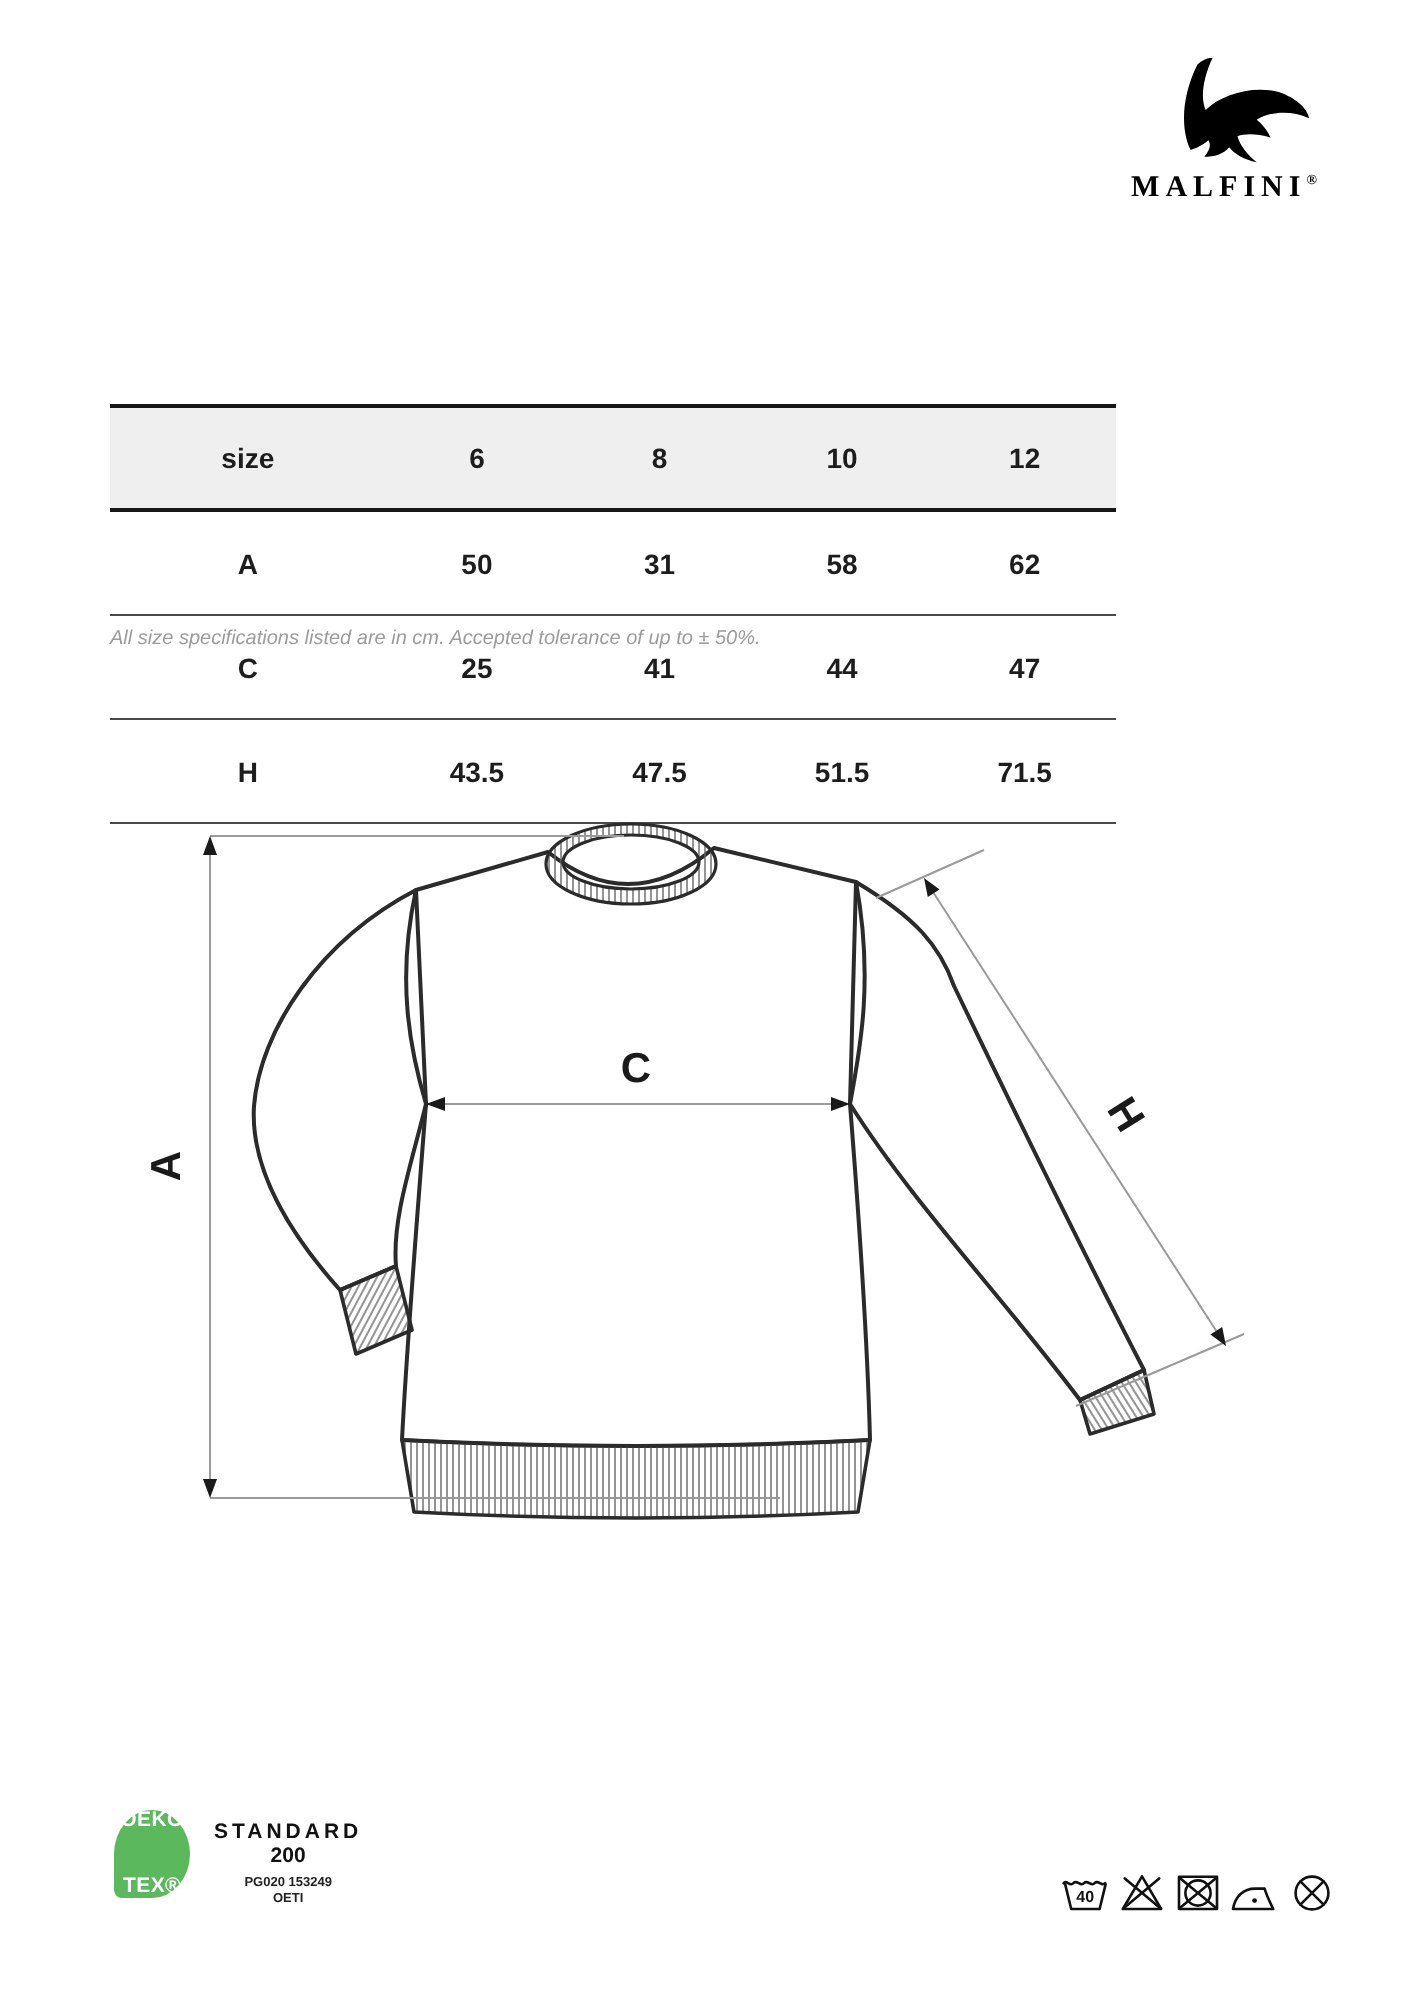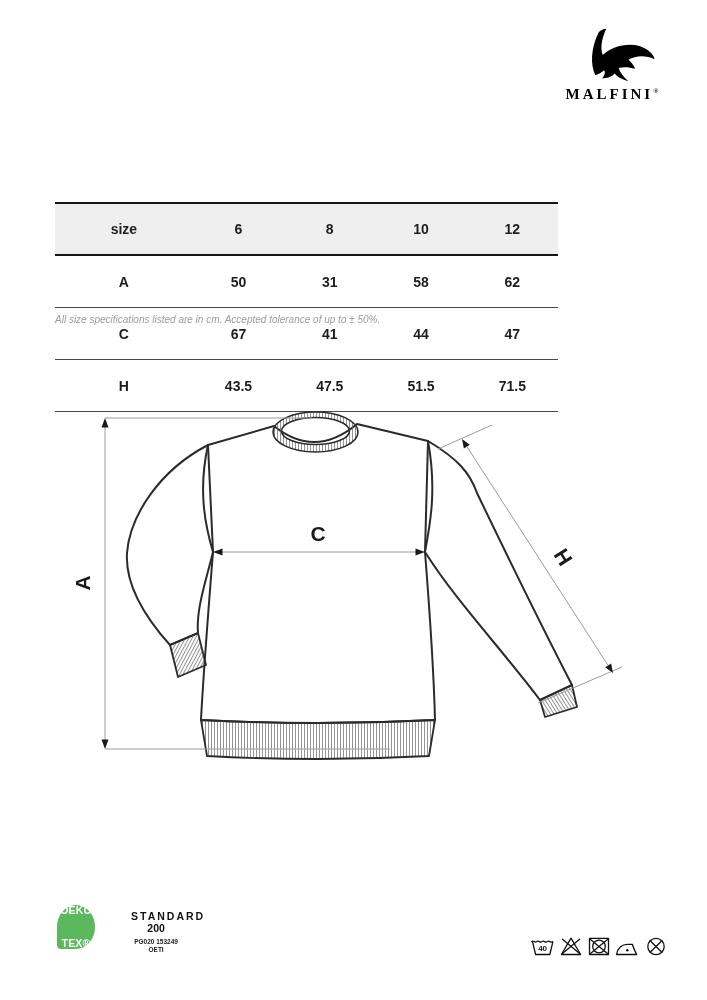--- a/index.html
+++ b/index.html
@@ -41,21 +41,21 @@
   .dimhead{fill:#1a1a1a;stroke:none;}
   .dimlabel{font-family:"Liberation Sans","DejaVu Sans",sans-serif;font-weight:bold;
             font-size:21px;fill:#1a1a1a;}
 
   
   .cert{position:absolute;left:57px;top:905px;display:flex;align-items:flex-start;gap:12px;}
   .oeko-drop{width:38px;height:44px;background:#5cb85c;border-radius:50% 50% 50% 10%;
              display:flex;flex-direction:column;align-items:center;justify-content:space-between;}
   .oeko-drop div{color:#fff;font-weight:bold;font-size:10.5px;line-height:11px;letter-spacing:0.2px;}
   .cert-text{text-align:center;padding-top:5px;}
-  .cert-standard{font-size:10.5px;font-weight:bold;letter-spacing:2px;color:#111;line-height:12px;margin-left:24px;}
+  .cert-standard{font-size:10.5px;font-weight:bold;letter-spacing:2px;color:#111;line-height:12px;}
   .cert-100{font-size:10.5px;font-weight:bold;color:#111;line-height:12px;}
   .cert-num{font-size:6.5px;font-weight:bold;color:#222;margin-top:4px;line-height:8px;}
   .cert-inst{font-size:6.5px;font-weight:bold;color:#222;line-height:8px;}
 
   
   .care{position:absolute;left:531px;top:933px;}
   .care .glyph{stroke:#111;stroke-width:1.3;fill:none;stroke-linecap:round;stroke-linejoin:round;}
   .care text{font-size:8px;font-weight:bold;fill:#111;stroke:none;
              font-family:"Liberation Sans","DejaVu Sans",sans-serif;}
 </style>
@@ -102,21 +102,21 @@
     <tbody>
       <tr>
         <th>A</th>
         <td>50</td>
         <td>31</td>
         <td>58</td>
         <td>62</td>
       </tr>
       <tr>
         <th>C</th>
-        <td>67</td>
+        <td>25</td>
         <td>41</td>
         <td>44</td>
         <td>47</td>
       </tr>
       <tr>
         <th>H</th>
         <td>43.5</td>
         <td>47.5</td>
         <td>51.5</td>
         <td>71.5</td>

